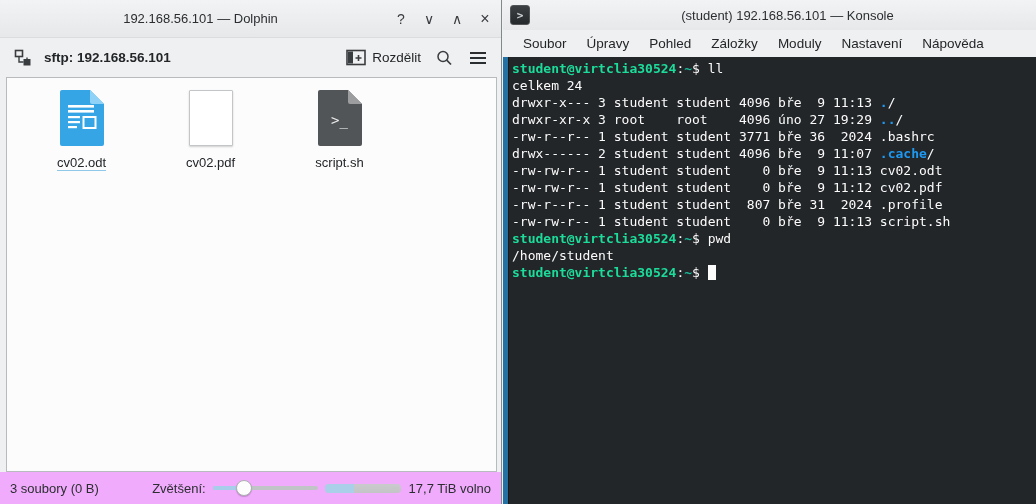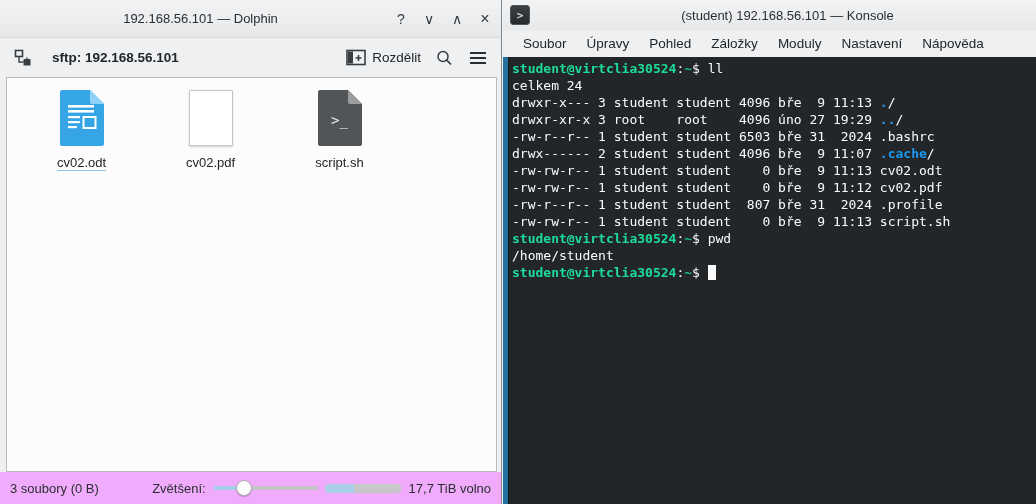--- a/index.html
+++ b/index.html
@@ -10,21 +10,21 @@
 
   
   .dolphin { left:0; width:502px; background:#eff0f1; border-right:1px solid #85888b; }
   .titlebar { height:38px; background:linear-gradient(#f2f3f4,#e7e8e9); border-bottom:1px solid #dadcdd;
               position:relative; display:flex; align-items:center; }
   .tb-title { position:absolute; left:0; right:100px; text-align:center; font-size:13px; color:#2b2e31; }
   .tb-btns { position:absolute; right:8px; display:flex; gap:12px; }
   .tb-btn { width:16px; text-align:center; font-size:14px; color:#3a3d40; cursor:default; line-height:16px; }
 
   .toolbar { height:39px; display:flex; align-items:center; padding:0 10px; gap:8px; }
-  .location { font-size:13.5px; font-weight:bold; color:#232629; margin-left:8px; }
+  .location { font-size:13.5px; font-weight:bold; color:#232629; }
   .t-spacer { flex:1; }
   .split-btn { display:flex; align-items:center; gap:6px; font-size:13.5px; color:#232629; padding:4px 2px; }
   .icon-btn { display:flex; align-items:center; justify-content:center; width:26px; height:26px; }
 
   .fileview { position:absolute; left:6px; right:4px; top:77px; bottom:32px;
               background:#fcfcfc; border:1px solid #b8bbbd; overflow:hidden; }
   .files { display:flex; padding:12px 10px 0 10px; }
   .file-item { width:129px; display:flex; flex-direction:column; align-items:center; cursor:default; }
   .ficon { width:44px; height:56px; position:relative; }
   .flabel { margin-top:9px; font-size:13px; color:#232629; line-height:15px; }
@@ -191,21 +191,21 @@
     <span class="menu-item">Nastavení</span>
     <span class="menu-item">Nápověda</span>
   </div>
 
   <div class="term-wrap">
     <div class="terminal">
         <div class="tline"><span class="t-green">student@virtclia30524</span><span class="t-fg">:</span><span class="t-cyan">~</span><span class="t-fg">$ ll</span></div>
         <div class="tline"><span class="t-fg">celkem 24</span></div>
         <div class="tline"><span class="t-fg">drwxr-x--- 3 student student 4096 bře  9 11:13 </span><span class="t-blue">.</span><span class="t-fg">/</span></div>
         <div class="tline"><span class="t-fg">drwxr-xr-x 3 root    root    4096 úno 27 19:29 </span><span class="t-blue">..</span><span class="t-fg">/</span></div>
-        <div class="tline"><span class="t-fg">-rw-r--r-- 1 student student 6503 bře 31  2024 .bashrc</span></div>
+        <div class="tline"><span class="t-fg">-rw-r--r-- 1 student student 3771 bře 36  2024 .bashrc</span></div>
         <div class="tline"><span class="t-fg">drwx------ 2 student student 4096 bře  9 11:07 </span><span class="t-blue">.cache</span><span class="t-fg">/</span></div>
         <div class="tline"><span class="t-fg">-rw-rw-r-- 1 student student    0 bře  9 11:13 cv02.odt</span></div>
         <div class="tline"><span class="t-fg">-rw-rw-r-- 1 student student    0 bře  9 11:12 cv02.pdf</span></div>
         <div class="tline"><span class="t-fg">-rw-r--r-- 1 student student  807 bře 31  2024 .profile</span></div>
         <div class="tline"><span class="t-fg">-rw-rw-r-- 1 student student    0 bře  9 11:13 script.sh</span></div>
         <div class="tline"><span class="t-green">student@virtclia30524</span><span class="t-fg">:</span><span class="t-cyan">~</span><span class="t-fg">$ pwd</span></div>
         <div class="tline"><span class="t-fg">/home/student</span></div>
         <div class="tline"><span class="t-green">student@virtclia30524</span><span class="t-fg">:</span><span class="t-cyan">~</span><span class="t-fg">$ </span><span class="t-cursor"> </span></div>
       </div>
   </div>

